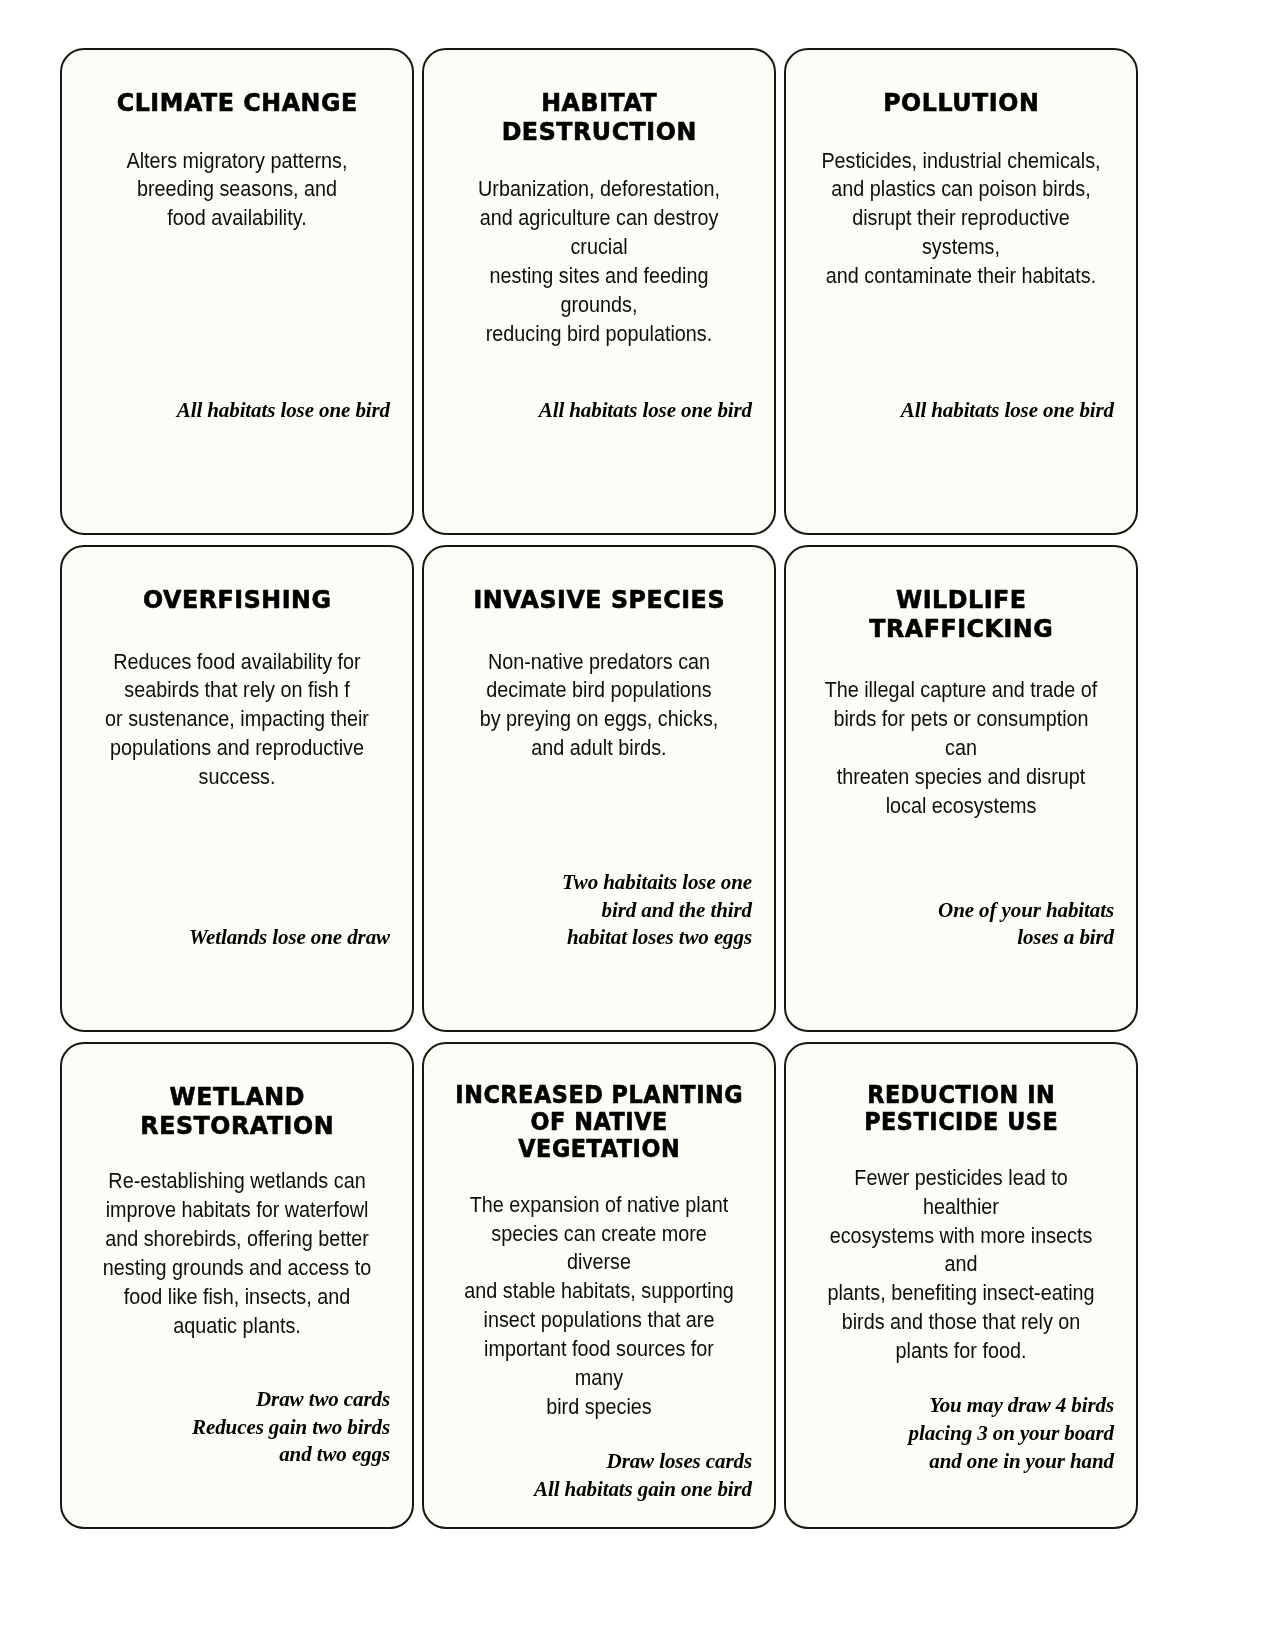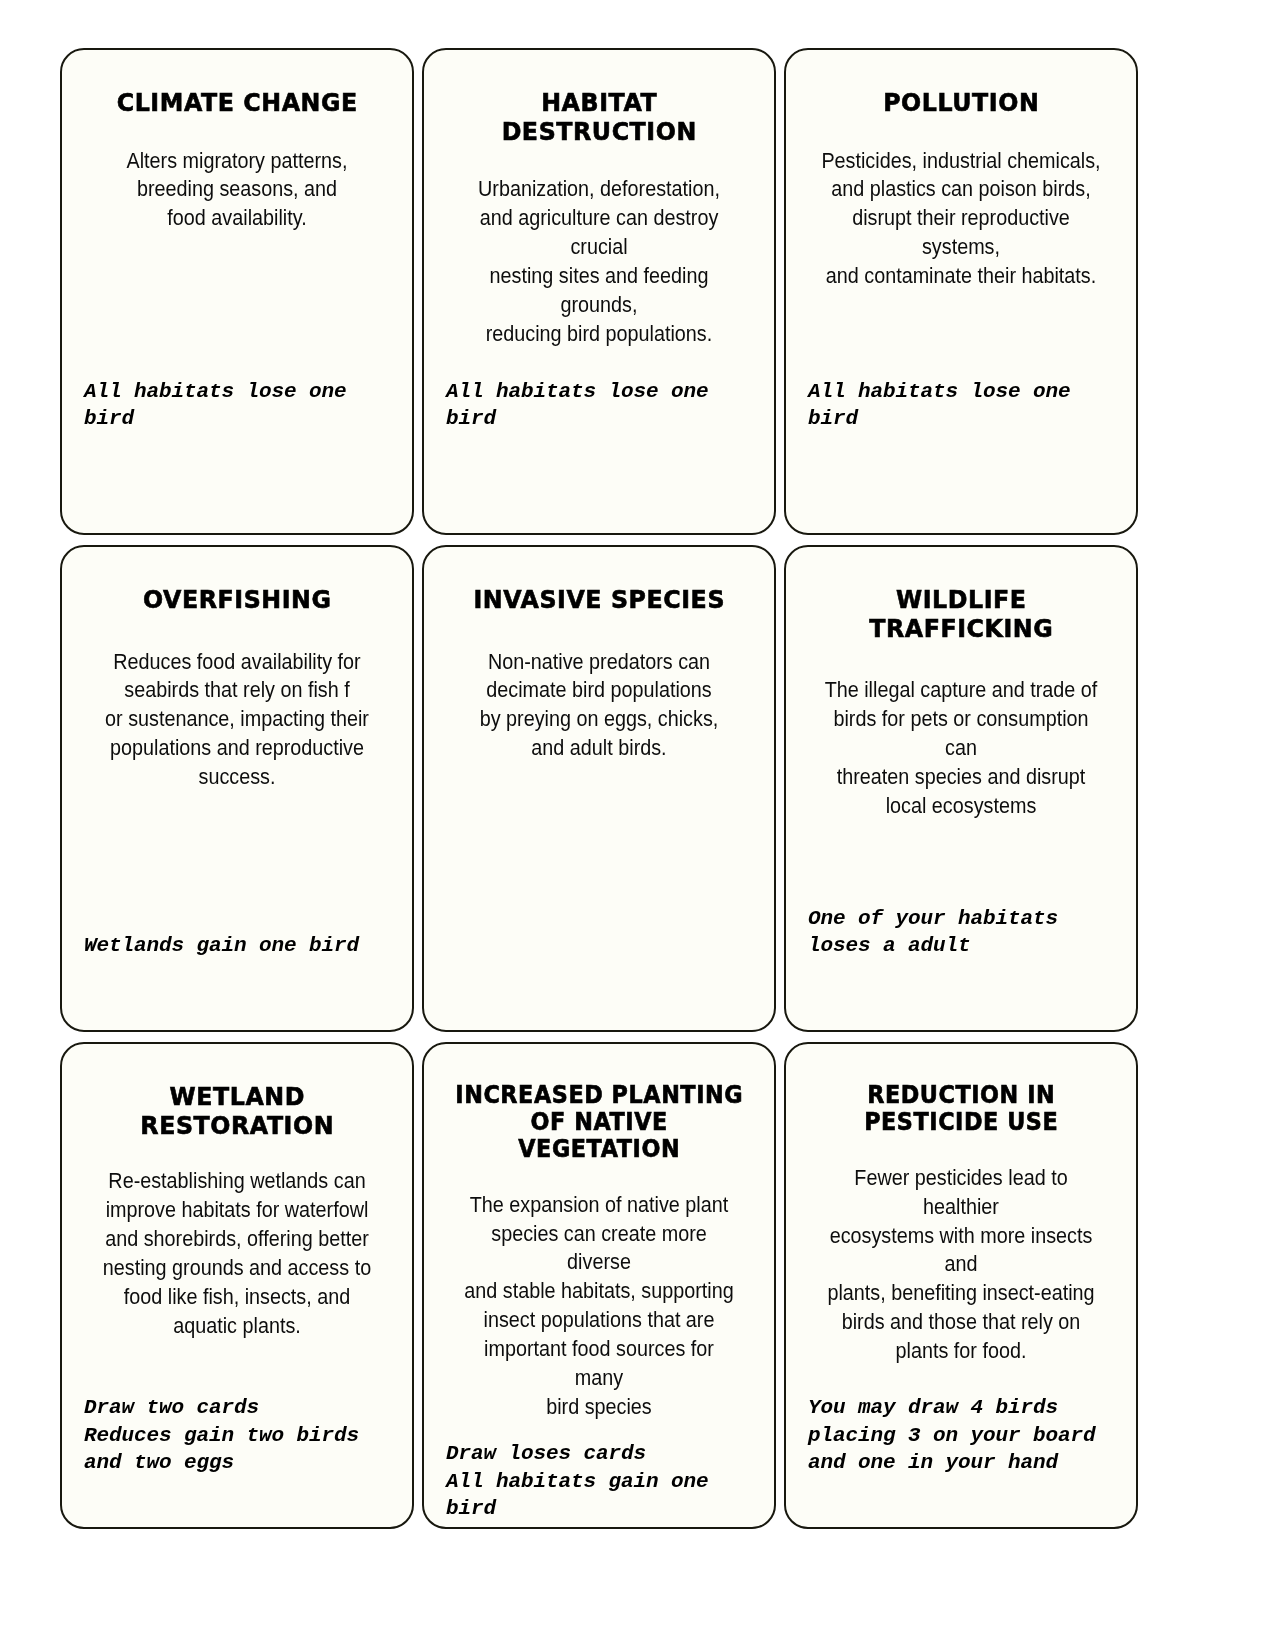--- a/index.html
+++ b/index.html
@@ -64,29 +64,29 @@
     color: #0d0d0d;
     text-align: center;
     width: 100%;
     transform: scaleX(0.92);
     transform-origin: center center;
     margin: 0;
     white-space: pre-line;
   }
 
   .card-effect {
-    font-family: Liberation Mono, monospace;
+    font-family: Liberation Serif, serif;
     font-weight: 700;
     font-style: italic;
     font-size: 21px;
     line-height: 1.32;
     color: #000000;
-    text-align: left;
+    text-align: right;
     width: 100%;
-    margin: 8px;
+    margin: 16px;
     white-space: pre-line;
     letter-spacing: -0.1px;
   }
 
   
   .spacer-top { flex: 0 0 auto; }
   .spacer-mid { flex: 1 1 auto; min-height: 10px; }
   .spacer-bot { flex: 0 0 auto; }
 
   
@@ -143,45 +143,48 @@
 
   <div class="card row2">
     <h2 class="card-title" style="white-space: pre-line;">OVERFISHING</h2>
     <div class="spacer-top"></div>
     <p class="card-body">Reduces food availability for
 seabirds that rely on fish f
 or sustenance, impacting their
 populations and reproductive
 success.</p>
     <div class="spacer-mid"></div>
-    <p class="card-effect">Wetlands gain one bird</p>
+    <p class="card-effect">Wetlands lose one draw</p>
     <div class="spacer-bot"></div>
   </div>
 
   <div class="card row2">
     <h2 class="card-title" style="white-space: pre-line;">INVASIVE SPECIES</h2>
     <div class="spacer-top"></div>
     <p class="card-body">Non-native predators can
 decimate bird populations
 by preying on eggs, chicks,
 and adult birds.</p>
     <div class="spacer-mid"></div>
+    <p class="card-effect">Two habitaits lose one
+bird and the third
+habitat loses two eggs</p>
     <div class="spacer-bot"></div>
   </div>
 
   <div class="card row2">
     <h2 class="card-title" style="white-space: pre-line;">WILDLIFE TRAFFICKING</h2>
     <div class="spacer-top"></div>
     <p class="card-body">The illegal capture and trade of
 birds for pets or consumption can
 threaten species and disrupt
 local ecosystems</p>
     <div class="spacer-mid"></div>
     <p class="card-effect">One of your habitats
-loses a adult</p>
+loses a bird</p>
     <div class="spacer-bot"></div>
   </div>
 
   <div class="card row3">
     <h2 class="card-title" style="white-space: pre-line;">WETLAND RESTORATION</h2>
     <div class="spacer-top"></div>
     <p class="card-body">Re-establishing wetlands can
 improve habitats for waterfowl
 and shorebirds, offering better
 nesting grounds and access to

